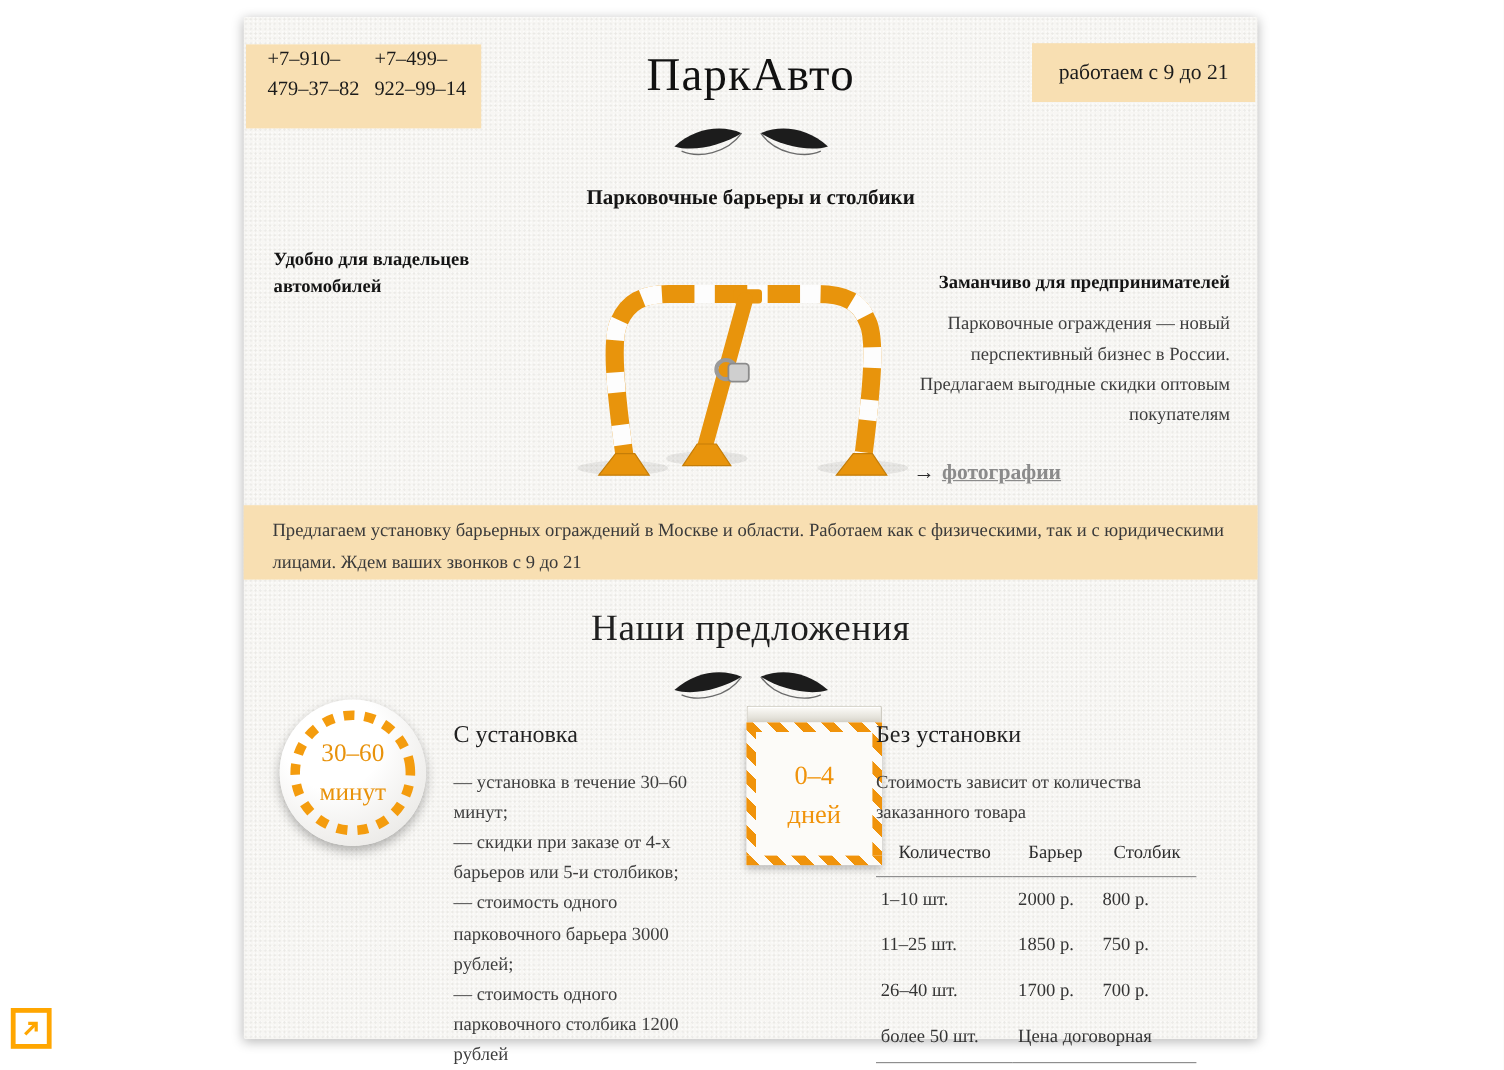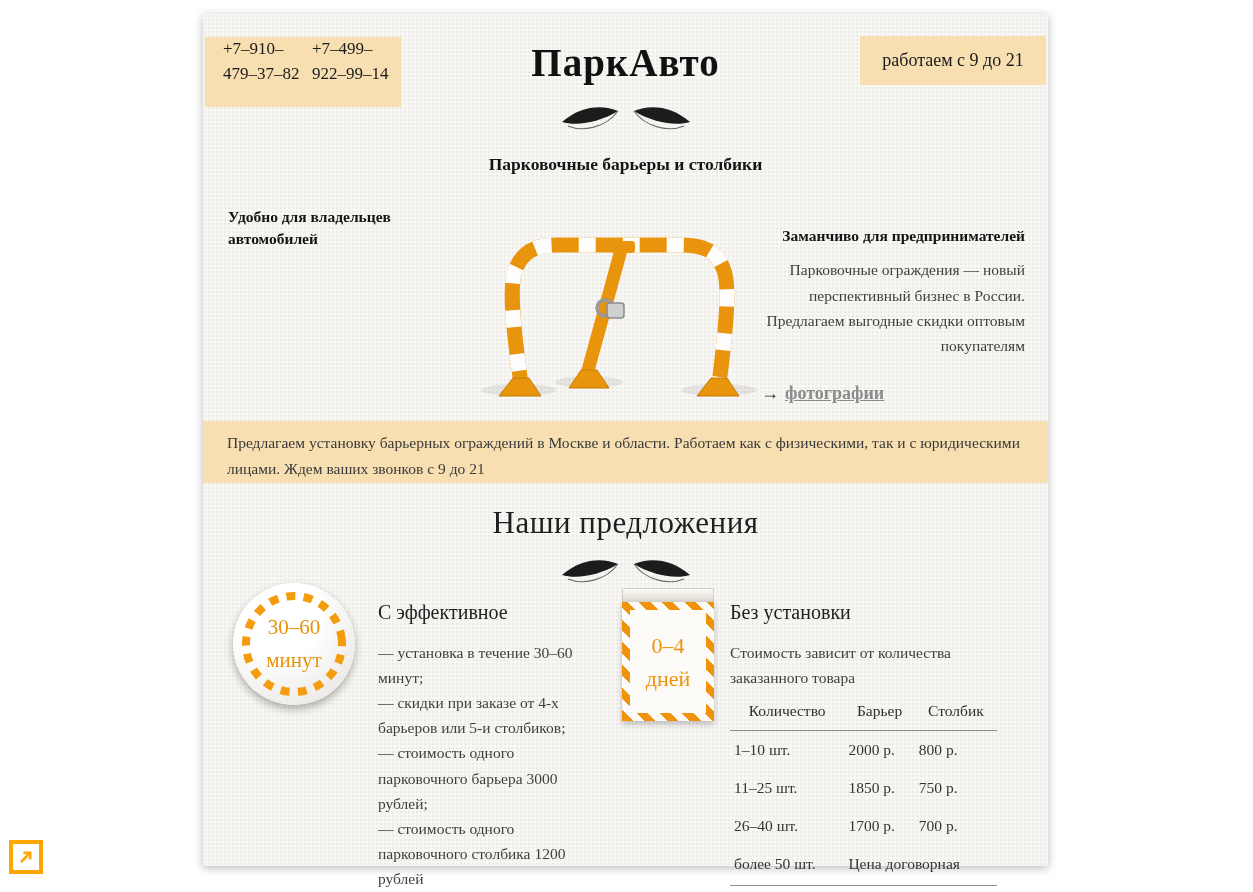--- a/index.html
+++ b/index.html
@@ -26,21 +26,21 @@
     padding-left:18px;box-sizing:border-box;
     font-size:17px;color:#1b1b1b;line-height:1.45;
   }
   .hours{
     position:absolute;right:2px;top:22px;width:186px;height:49px;
     background:#f8dfb2;display:flex;align-items:center;justify-content:center;
     font-size:18px;color:#1b1b1b;
   }
   .site-title{
     position:absolute;left:0;top:26px;width:100%;text-align:center;
-    font-size:39px;color:#111;letter-spacing:1px;font-weight:bold;
+    font-size:39px;color:#111;letter-spacing:1px;
   }
   .flourish{position:absolute;left:0;width:100%;text-align:center;}
   .flourish.f1{top:88px;}
   .flourish.f2{top:541px;}
   .intro-heading{
     position:absolute;left:0;top:140px;width:100%;text-align:center;
     font-weight:bold;font-size:17.5px;color:#151515;
   }
   
   .col-left{position:absolute;left:25px;top:192px;width:232px;}
@@ -77,21 +77,21 @@
   }
   .badge-circle svg{position:absolute;left:0;top:0;}
   .badge-circle .txt{
     position:absolute;left:0;top:0;width:100%;height:100%;
     display:flex;flex-direction:column;align-items:center;justify-content:center;
     color:#e8920b;font-size:21px;line-height:1.55;
   }
   .with-heading{position:absolute;left:175px;top:587px;font-size:20px;color:#222;}
   .with-list{position:absolute;left:175px;top:626px;width:212px;
     font-size:15.5px;line-height:1.62;color:#3e3e3e;}
-  .badge-cal{position:absolute;left:419px;top:574px;width:92px;}
+  .badge-cal{position:absolute;left:419px;top:574px;width:113px;}
   .cal-top{
     height:13px;background:linear-gradient(#fdfcf9,#d9d6cc);
     border:1px solid #cfccc2;border-bottom:none;border-radius:2px 2px 0 0;
     box-shadow:inset 0 1px 0 #fff;
   }
   .cal-page{
     height:103px;background:#fcfbf8;
     border:8px solid transparent;
     border-image:repeating-linear-gradient(45deg,#f0930b 0,#f0930b 8px,rgba(0,0,0,0) 8px,rgba(0,0,0,0) 16px) 8;
     box-shadow:0 3px 6px rgba(0,0,0,.25);
@@ -195,21 +195,21 @@
   <div class="badge-circle">
     <svg width="122" height="122" viewBox="0 0 122 122">
       <circle cx="61" cy="61" r="48" fill="none" stroke="#f49c0e" stroke-width="8" stroke-dasharray="9 8.3" transform="rotate(-8 61 61)"></circle>
     </svg>
     <div class="txt">
       <span>30–60</span>
       <span>минут</span>
     </div>
   </div>
 
-  <div class="with-heading">С эффективное</div>
+  <div class="with-heading">С установка</div>
   <div class="with-list">
     <div>— установка в течение 30–60 минут;</div>
     <div>— скидки при заказе от 4-х барьеров или 5-и столбиков;</div>
     <div>— стоимость одного парковочного барьера 3000 рублей;</div>
     <div>— стоимость одного парковочного столбика 1200 рублей</div>
   </div>
 
   <div class="badge-cal">
     <div class="cal-top"></div>
     <div class="cal-page">

